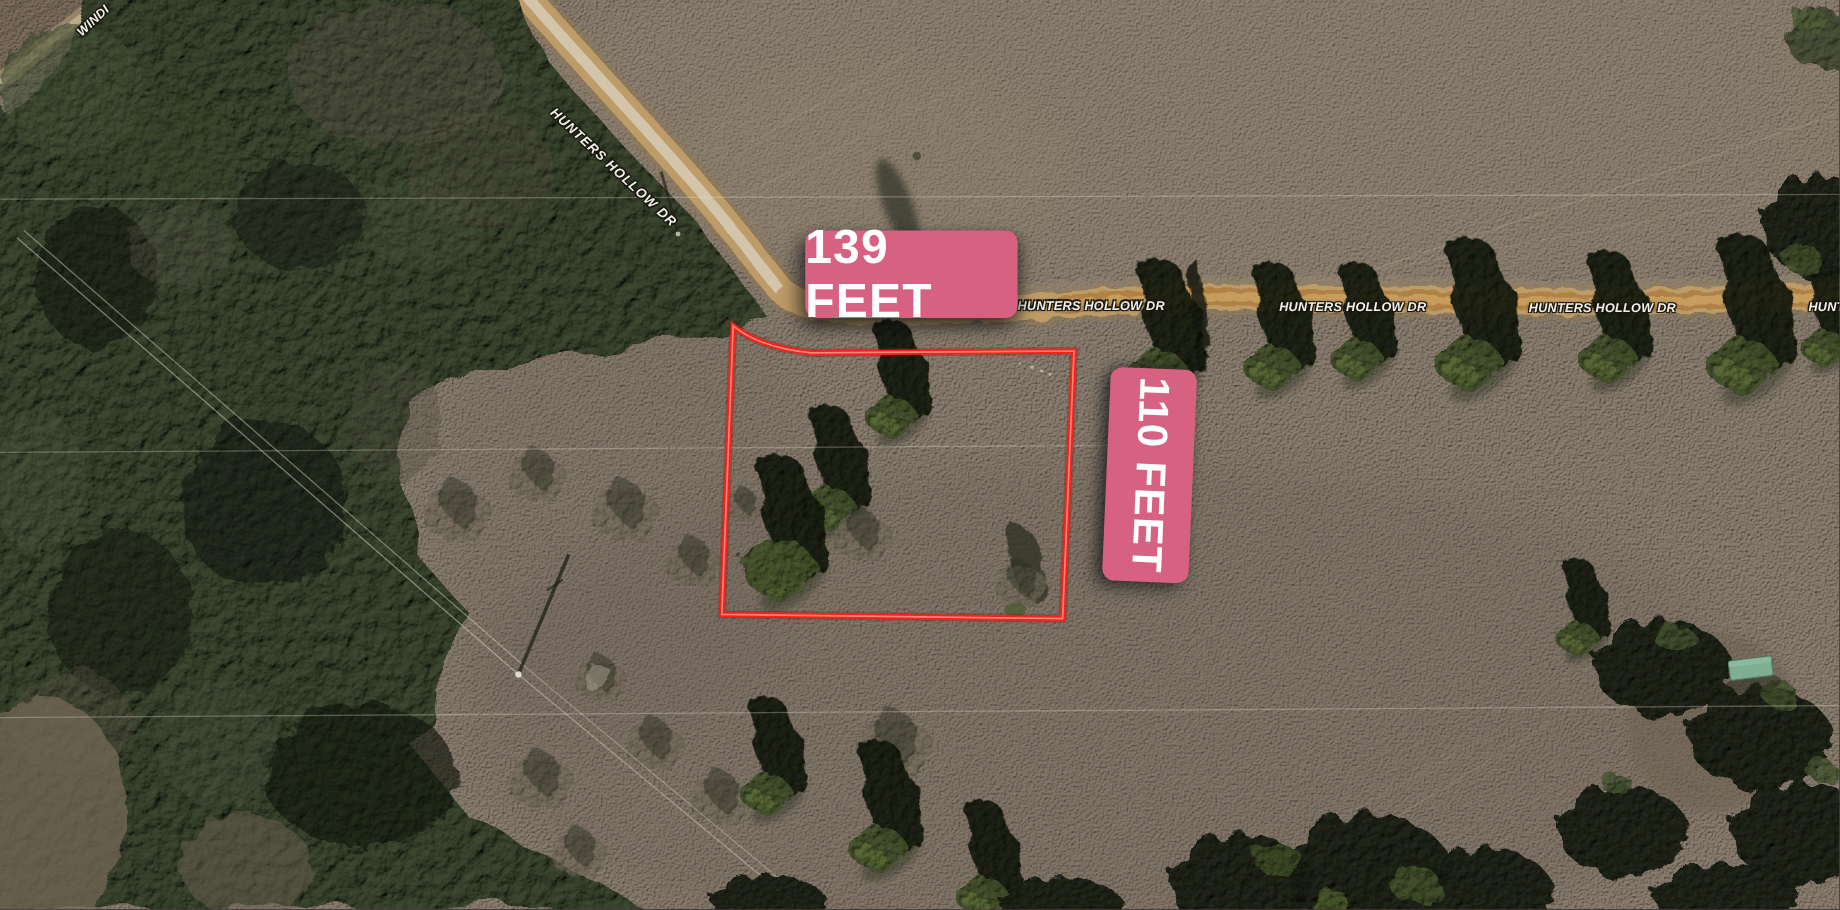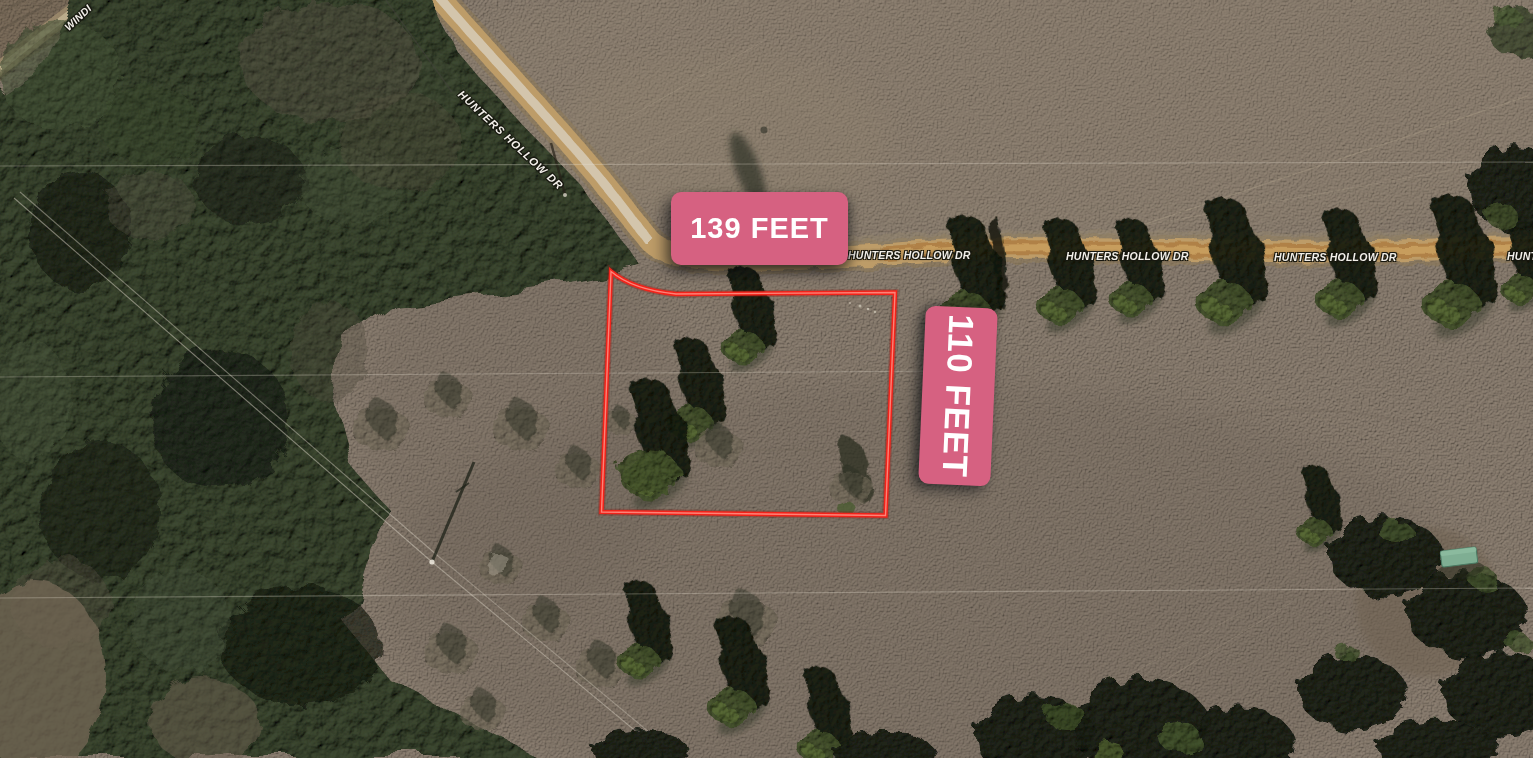--- a/index.html
+++ b/index.html
@@ -9,21 +9,21 @@
   }
   .scene{position:absolute;inset:0;width:1533px;height:758px;display:block;}
 
   
   .badge{
     position:absolute;display:flex;align-items:center;justify-content:center;
     background:#d66181;color:#ffffff;font-weight:700;border-radius:10px;
     letter-spacing:1px;font-family:"Liberation Sans",sans-serif;user-select:none;
   }
   .badge-139{
-    left:671px;top:192px;width:177px;height:73px;font-size:29px;
+    left:671px;top:192px;width:177px;height:73px;font-size:40px;
     box-shadow:-6px 7px 14px rgba(10,12,16,.6), 4px 5px 10px rgba(10,12,16,.38);
   }
   .badge-110{
     left:869px;top:360px;width:178px;height:72px;font-size:35px;
     transform:rotate(92.5deg);
     box-shadow:6px 6px 13px rgba(10,12,16,.55), -3px 3px 9px rgba(10,12,16,.3);
   }
 
   
   .road-label{

